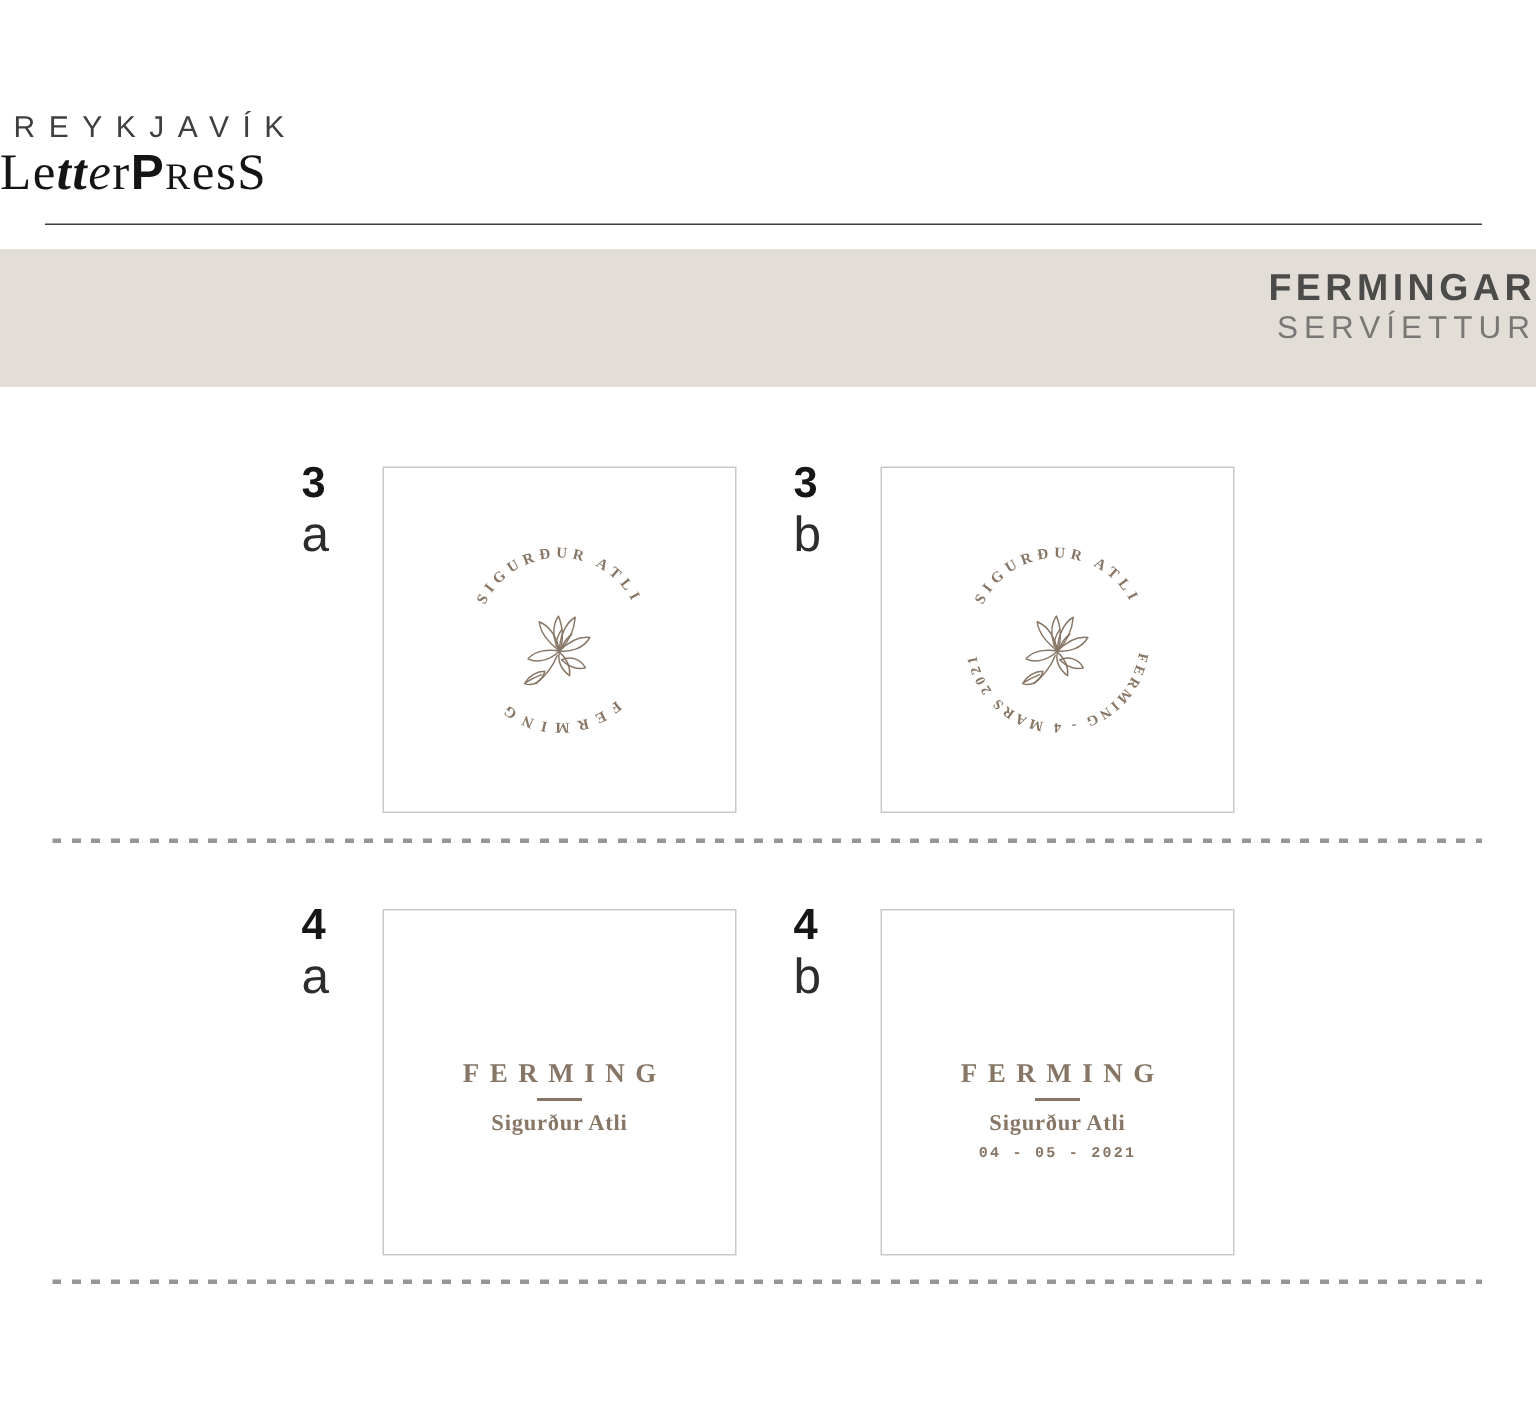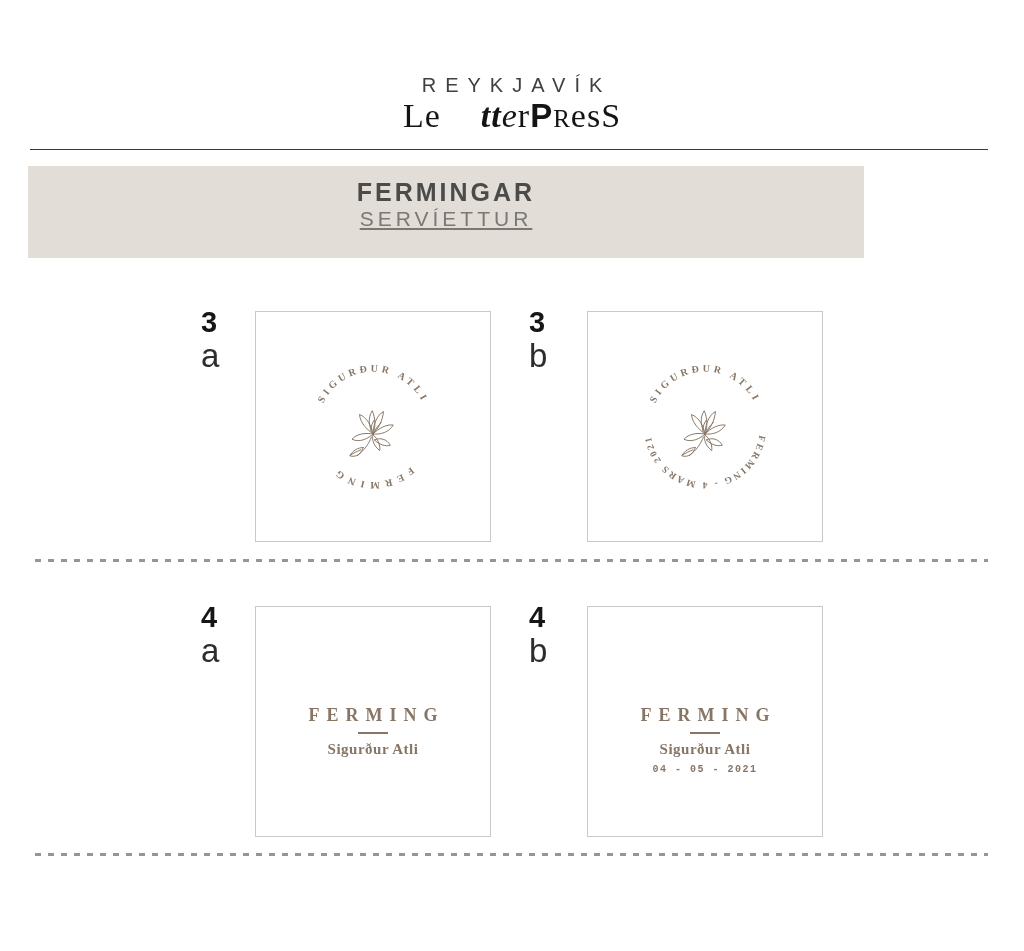--- a/index.html
+++ b/index.html
@@ -2,34 +2,34 @@
 <html><head>
 <meta charset="utf-8">
 <style>
   html,body{margin:0;padding:0;}
   body{
     width:1024px;height:951px;position:relative;background:#ffffff;
     font-family:"Liberation Sans", sans-serif;overflow:hidden;
   }
 
   
-  .logo{position:absolute;top:74px;left:0;width:1024px;text-align:center;}
+  .logo{position:absolute;top:74px;left:0;width:1024px;}
   .logo-line1{font-size:20px;letter-spacing:9px;padding-left:9px;color:#3f3f3f;font-weight:400;}
   .logo-line2{font-family:"Liberation Serif", serif;font-size:34px;line-height:1.05;color:#141414;margin-top:1px;letter-spacing:1px;}
-  .lp-boldit{font-weight:700;font-style:italic;margin-left:40px;}
+  .lp-boldit{font-weight:700;font-style:italic;}
   .lp-it{font-style:italic;}
   .lp-sansbold{font-family:"Liberation Sans", sans-serif;font-weight:700;font-size:33px;}
   .lp-smallcap{font-size:25px;}
 
   .header-rule{position:absolute;top:149px;left:30px;width:958px;height:0;border-top:1px solid #3c3c3c;}
 
   
-  .banner{position:absolute;top:166px;left:0;width:836px;height:92px;background:#e2ded7;text-align:center;box-sizing:border-box;padding-top:12px;margin-left:28px;}
+  .banner{position:absolute;top:166px;left:0;width:1024px;height:92px;background:#e2ded7;text-align:right;box-sizing:border-box;padding-top:12px;}
   .banner-title{font-size:25px;font-weight:700;letter-spacing:3px;color:#4b4b49;}
-  .banner-sub{font-size:21px;font-weight:300;letter-spacing:4px;color:#7a7876;margin-top:0px;text-decoration:underline;}
+  .banner-sub{font-size:21px;font-weight:300;letter-spacing:4px;color:#7a7876;margin-top:0px;}
   .banner-note{font-size:13px;letter-spacing:2.5px;color:#8a857c;margin-top:9px;}
 
   
   .napkin{position:absolute;width:236px;height:231px;background:#ffffff;border:1px solid #c9c9c9;box-sizing:border-box;display:flex;align-items:center;justify-content:center;}
   #n3a{left:255px;top:311px;}
   #n3b{left:587px;top:311px;}
   #n4a{left:255px;top:606px;}
   #n4b{left:587px;top:606px;}
 
   

